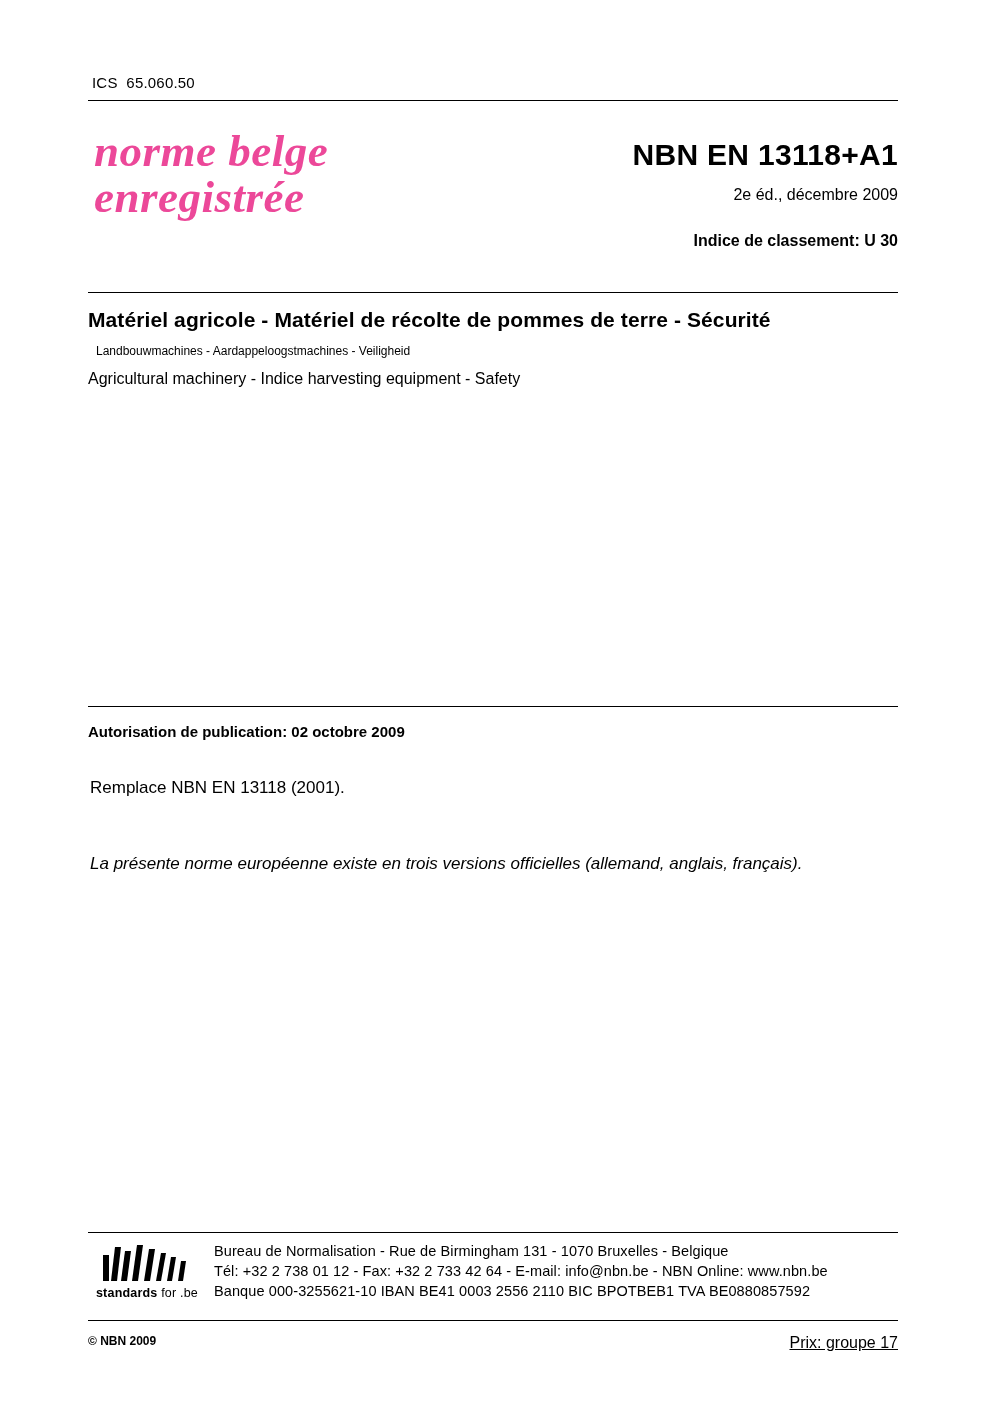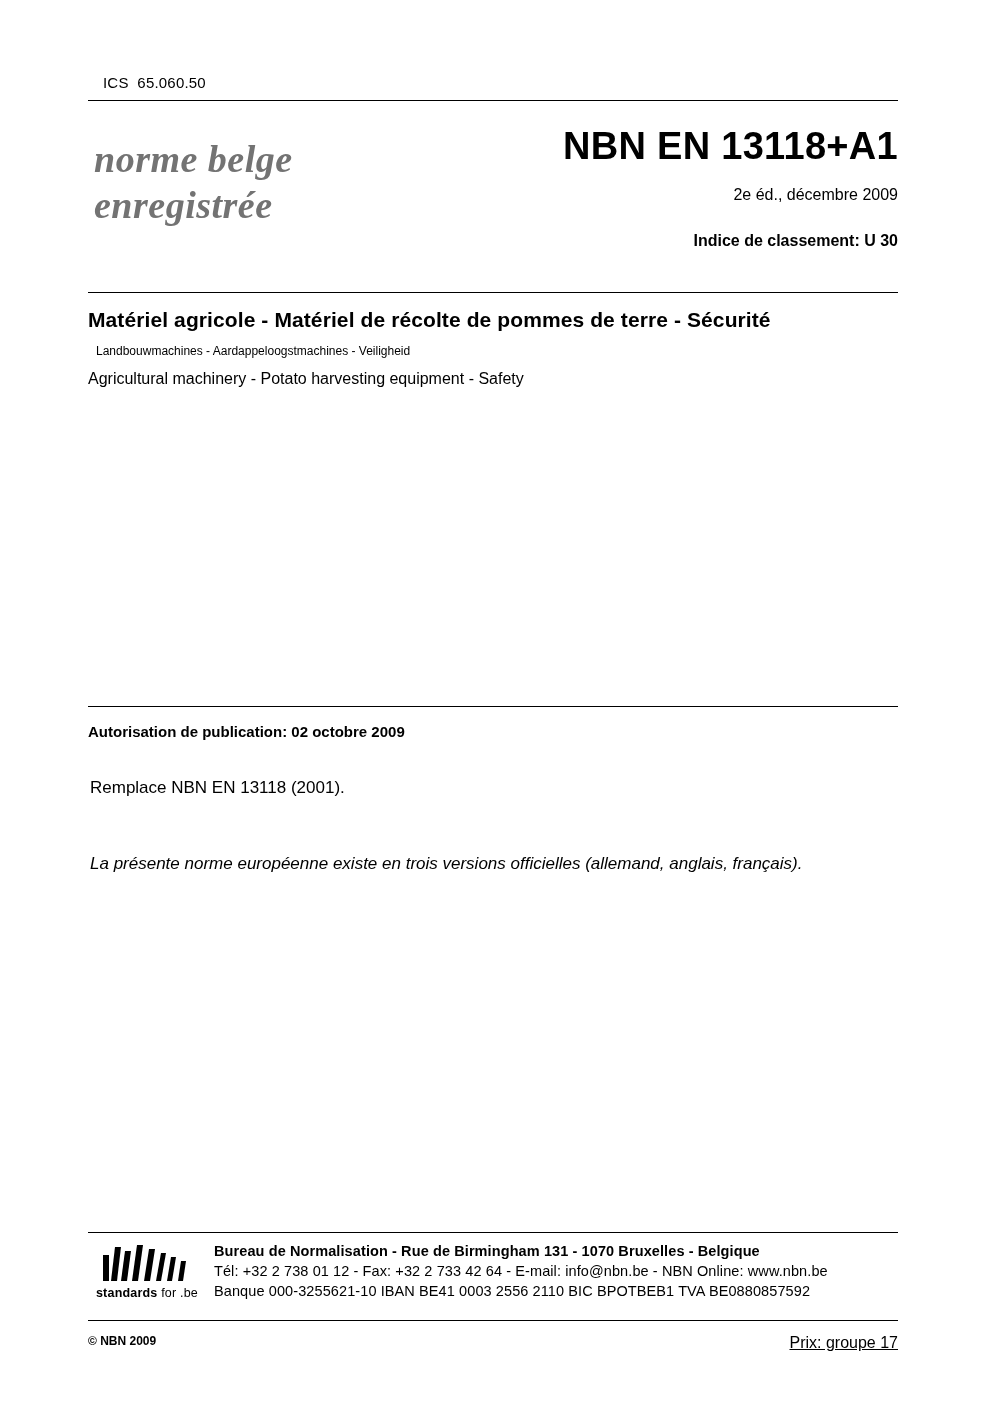--- a/index.html
+++ b/index.html
@@ -25,21 +25,21 @@
     left: 88px;
     top: 0;
     width: 810px;
     height: 1403px;
   }
 
   
   .ics-row {
     position: absolute;
     top: 74px;
-    left: 15px;
+    left: 4px;
     width: 810px;
     font-size: 15px;
     letter-spacing: 0.2px;
   }
   .rule {
     position: absolute;
     left: 0;
     width: 810px;
     height: 1px;
     background: #000000;
@@ -47,34 +47,34 @@
   .rule-ics { top: 100px; }
   .rule-title-top { top: 292px; }
   .rule-auth { top: 706px; }
   .rule-footer { top: 1232px; }
   .rule-bottom { top: 1320px; }
 
   
   .brand {
     position: absolute;
     left: 6px;
-    top: 136px;
+    top: 128px;
     font-family: "Liberation Serif", serif;
     font-style: italic;
     font-weight: bold;
-    font-size: 38px;
+    font-size: 45px;
     line-height: 46px;
-    color: #737373;
+    color: #ec4899;
     letter-spacing: 0.5px;
   }
   .std-number {
     position: absolute;
     right: 0;
-    top: 125px;
-    font-size: 38px;
+    top: 138px;
+    font-size: 30px;
     font-weight: bold;
     text-align: right;
     letter-spacing: 0.3px;
   }
   .std-edition {
     position: absolute;
     right: 0;
     top: 186px;
     font-size: 16px;
     text-align: right;
@@ -151,21 +151,21 @@
   .logo-text .light { font-weight: normal; }
 
   .footer-lines {
     position: absolute;
     left: 126px;
     top: 1243px;
     width: 684px;
   }
   .footer-l1 {
     font-size: 14.5px;
-    font-weight: bold;
+    font-weight: normal;
     letter-spacing: 0.1px;
   }
   .footer-l2, .footer-l3 {
     font-size: 14.5px;
     margin-top: 4px;
     letter-spacing: 0.1px;
   }
 
   .copyright {
     position: absolute;
@@ -200,21 +200,21 @@
     </div>
 
     <div class="std-number">NBN EN 13118+A1</div>
     <div class="std-edition">2e éd., décembre 2009</div>
     <div class="std-indice">Indice de classement: U 30</div>
 
     <div class="rule rule-title-top"></div>
 
     <div class="title-fr">Matériel agricole - Matériel de récolte de pommes de terre - Sécurité</div>
     <div class="title-nl">Landbouwmachines - Aardappeloogstmachines - Veiligheid</div>
-    <div class="title-en">Agricultural machinery - Potato harvesting equipment - Safety</div>
+    <div class="title-en">Agricultural machinery - Indice harvesting equipment - Safety</div>
 
     <div class="rule rule-auth"></div>
 
     <div class="auth-line">Autorisation de publication: 02 octobre 2009</div>
 
     <div class="note note-1">Remplace NBN EN 13118 (2001).</div>
     <div class="note note-3">La présente norme européenne existe en trois versions officielles (allemand, anglais, français).</div>
 
     <div class="rule rule-footer"></div>
 

